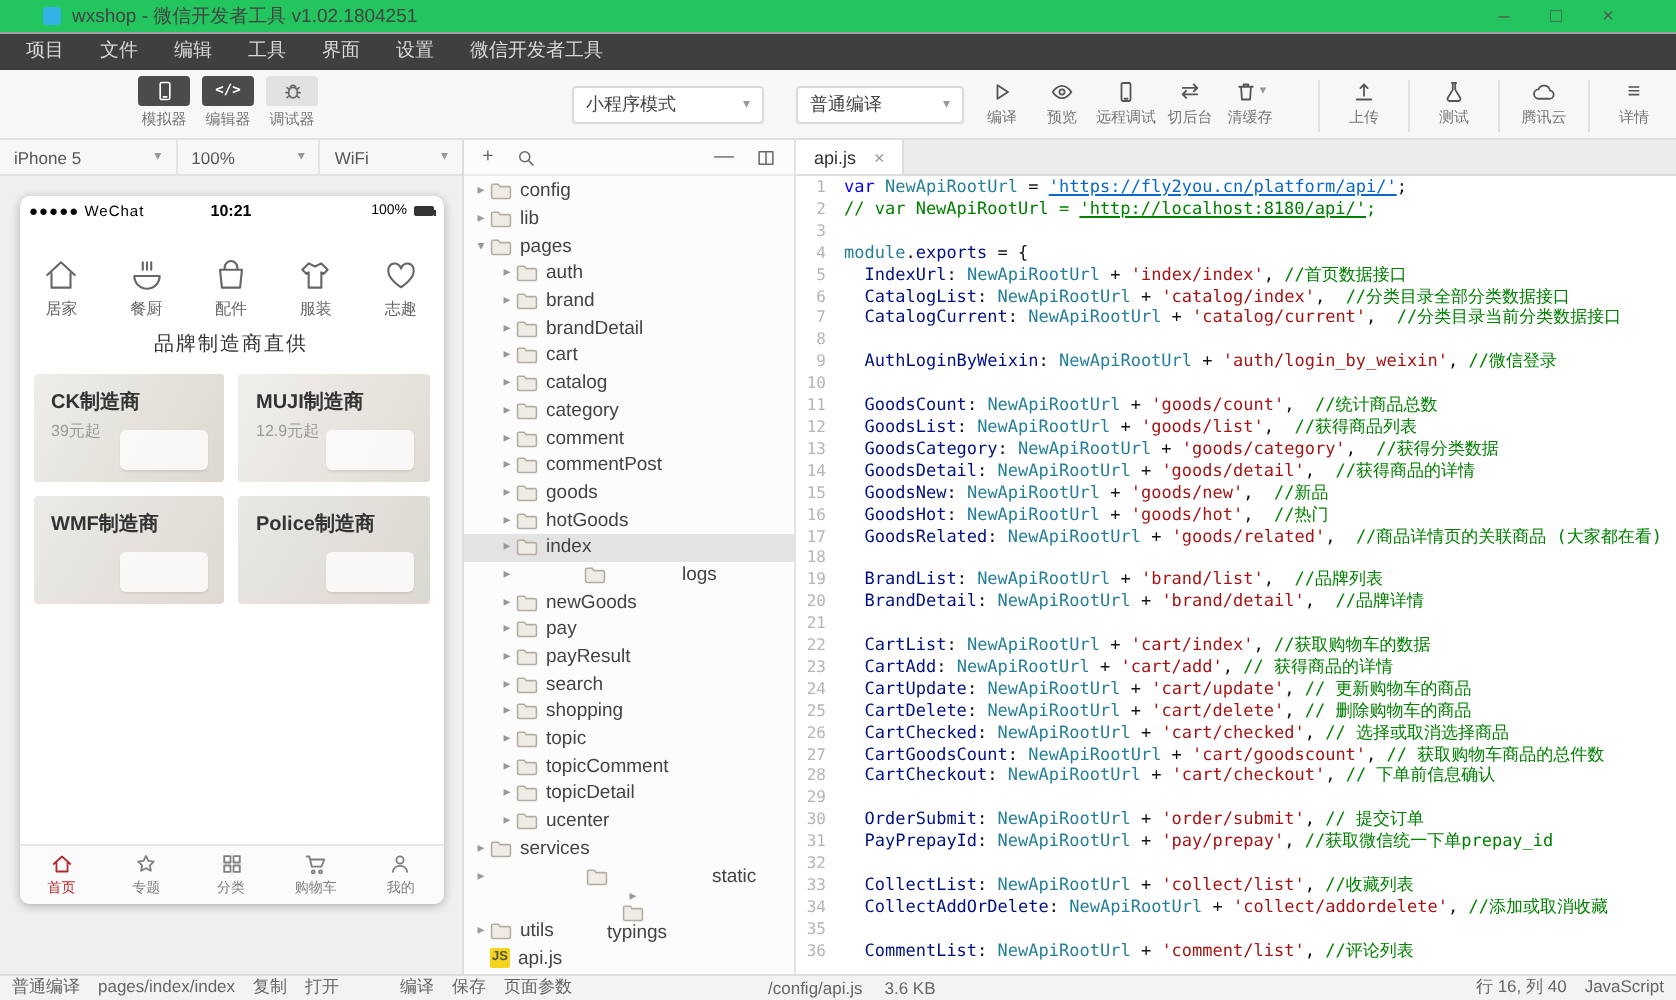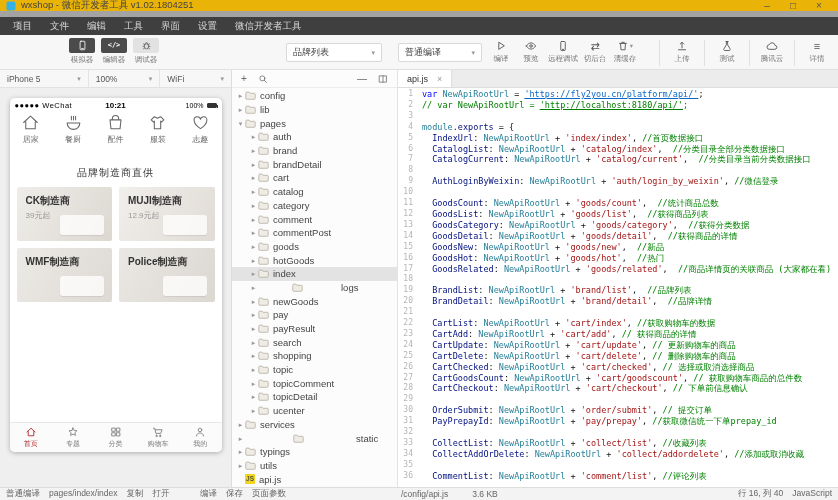--- a/index.html
+++ b/index.html
@@ -2,21 +2,21 @@
 <html><head>
 <meta charset="utf-8">
 <style>
   *{box-sizing:border-box;margin:0;padding:0}
   html,body{width:838px;height:500px}
   body{position:relative;overflow:hidden;background:#fff;font-family:"Liberation Sans","DejaVu Sans",sans-serif;color:#333}
   .ico{display:inline-flex;align-items:center;justify-content:center;line-height:1}
   .ico svg{fill:none;stroke:currentColor;stroke-width:1.2;stroke-linecap:round;stroke-linejoin:round;display:block}
 
   
-  .titlebar{height:17px;background:#eab308;border-bottom:6px solid #a3a3a3;display:flex;align-items:center;padding:0 6px;font-size:9.5px;color:#444}
+  .titlebar{height:17px;background:#22c55e;border-bottom:1px solid #a3a3a3;display:flex;align-items:center;padding:0 21px;font-size:9.5px;color:#444}
   .app-ico svg{width:10px;height:10px}
   .win-title{margin-left:5px}
   .win-controls{margin-left:auto;display:flex}
   .wc{width:26px;text-align:center;font-size:10px;line-height:17px;color:#555;cursor:default}
 
   
   .menubar{height:18px;background:#3f3f3f;display:flex;align-items:center;padding-left:4px}
   .menu-item{font-size:9.5px;color:#d8d8d8;padding:0 9px;line-height:18px}
 
   
@@ -62,21 +62,21 @@
   .capsule .ico{font-size:6px;color:#fff}
   .cap-div{width:1px;height:7px;background:rgba(255,255,255,.35)}
   .b-title{position:absolute;top:30px;left:13px;font-size:18px;font-weight:bold;letter-spacing:2px;text-shadow:0 1px 2px rgba(0,0,0,.15)}
   .b-sub{position:absolute;top:58px;left:13px;font-size:13px;font-weight:bold;color:#ffe9a0;letter-spacing:1px}
   .b-coupon{position:absolute;top:28px;right:14px;text-align:center}
   .b-coupon-value{font-size:22px;font-weight:bold}
   .b-ribbon{width:46px;height:9px;background:#ffd64f;margin:4px auto 0;border-radius:2px}
   .b-dots{position:absolute;bottom:5px;left:50%;transform:translateX(-50%);display:flex;gap:4px}
   .b-dot{width:4px;height:4px;border-radius:50%;background:rgba(255,255,255,.45)}
   .b-dot.active{background:#fff}
-  .p-cats{display:flex;height:47px;align-items:flex-start}
+  .p-cats{display:flex;height:47px;align-items:flex-end}
   .cat{flex:1;display:flex;flex-direction:column;align-items:center;gap:2px;color:#666}
   .cat-ico svg{width:19px;height:19px;stroke-width:1}
   .cat-label{font-size:8px}
   .p-section{height:25px;line-height:25px;text-align:center;font-size:10px;color:#333;letter-spacing:1px}
   .p-brands{display:grid;grid-template-columns:1fr 1fr;gap:7px;padding:2px 7px 0}
   .brand-card{height:54px;border-radius:2px;padding:7px 9px;position:relative;overflow:hidden}
   .brand-card::after{content:"";position:absolute;right:8px;bottom:6px;width:44px;height:20px;background:rgba(255,255,255,.78);border-radius:3px;box-shadow:0 1px 1px rgba(0,0,0,.08)}
   .bc-0{background:linear-gradient(120deg,#efede9,#dcd8d1)}
   .bc-1{background:linear-gradient(120deg,#f1efec,#e0dbd4)}
   .bc-2{background:linear-gradient(120deg,#eceae6,#ddd9d3)}
@@ -117,21 +117,21 @@
   .tk-o,.tk-p{color:#111}
   .tk-s{color:#a31515}
   .tk-u{color:#0b69c7;text-decoration:underline}
   .tk-c{color:#008000}
   .tk-cu{color:#008000;text-decoration:underline}
 
   
   .statusbar{position:absolute;left:0;right:0;bottom:0;height:13px;background:#f3f3f3;border-top:1px solid #ddd;font-size:8.5px;color:#666;display:flex;align-items:center;padding:0 6px}
   .sb-left{display:flex;gap:9px}
   .sb-mid{position:absolute;left:200px;display:flex;gap:9px}
-  .sb-file{position:absolute;left:401px;display:flex;gap:24px}
+  .sb-file{position:absolute;left:384px;display:flex;gap:11px}
   .sb-right{position:absolute;right:6px;display:flex;gap:9px}
   .sb-item{white-space:nowrap}
 </style>
 </head>
 <body>
 
 <div class="titlebar" data-name="titlebar">
   <span class="ico app-ico" data-name="app-icon">
       <svg viewBox="0 0 10 10">
         <rect x="0.5" y="0.5" width="9" height="9" rx="2" fill="#35b2e5" stroke="none"></rect>
@@ -180,21 +180,21 @@
             <svg viewBox="0 0 16 16">
               <ellipse cx="8" cy="9.2" rx="3.2" ry="3.8"></ellipse>
               <path d="M6 5.8a2 2 0 014 0M2.8 9.2h2M11.2 9.2h2M3.6 5.6l1.9 1.4M12.4 5.6l-1.9 1.4M3.6 12.8l1.9-1.4M12.4 12.8l-1.9-1.4"></path>
             </svg>
           </span>
         </div>
         <div class="toggle-label">调试器</div>
       </div>
     </div>
   <div class="select mode-select" data-name="mode-select">
-    <span data-name="mode-select-value">品牌列表</span>
+    <span data-name="mode-select-value">小程序模式</span>
     <span class="ico caret" data-name="chevron-down-icon">▾</span>
   </div>
   <div class="compile-area" data-name="compile-area">
     <div class="select compile-select" data-name="compile-mode-select">
       <span data-name="compile-select-value">普通编译</span>
       <span class="ico caret" data-name="chevron-down-icon">▾</span>
     </div>
     <div class="actions" data-name="compile-actions">
         <div class="action" data-name="action-compile">
           <div class="action-ico-row">
@@ -675,21 +675,21 @@
         </div>
         <div class="tree-row" data-name="tree-folder-static" style="padding-left: 4px; gap: 48px;">
           <span class="ico arrow" data-name="chevron-collapsed-icon">▸</span>
           <span class="ico" data-name="folder-icon">
             <svg viewBox="0 0 14 11">
               <path d="M1 2.2c0-.6.4-1 1-1h3.2l1.2 1.5H12c.6 0 1 .4 1 1v5.6c0 .6-.4 1-1 1H2c-.6 0-1-.4-1-1z"></path>
             </svg>
           </span>
           <span class="tree-label">static</span>
         </div>
-        <div class="tree-row" data-name="tree-folder-typings" style="padding-left: 4px;">
+        <div class="tree-row" data-name="tree-folder-typings" style="padding-left: 4px; flex-direction: column;">
           <span class="ico arrow" data-name="chevron-collapsed-icon">▸</span>
           <span class="ico" data-name="folder-icon">
             <svg viewBox="0 0 14 11">
               <path d="M1 2.2c0-.6.4-1 1-1h3.2l1.2 1.5H12c.6 0 1 .4 1 1v5.6c0 .6-.4 1-1 1H2c-.6 0-1-.4-1-1z"></path>
             </svg>
           </span>
           <span class="tree-label">typings</span>
         </div>
         <div class="tree-row" data-name="tree-folder-utils" style="padding-left: 4px;">
           <span class="ico arrow" data-name="chevron-collapsed-icon">▸</span>

